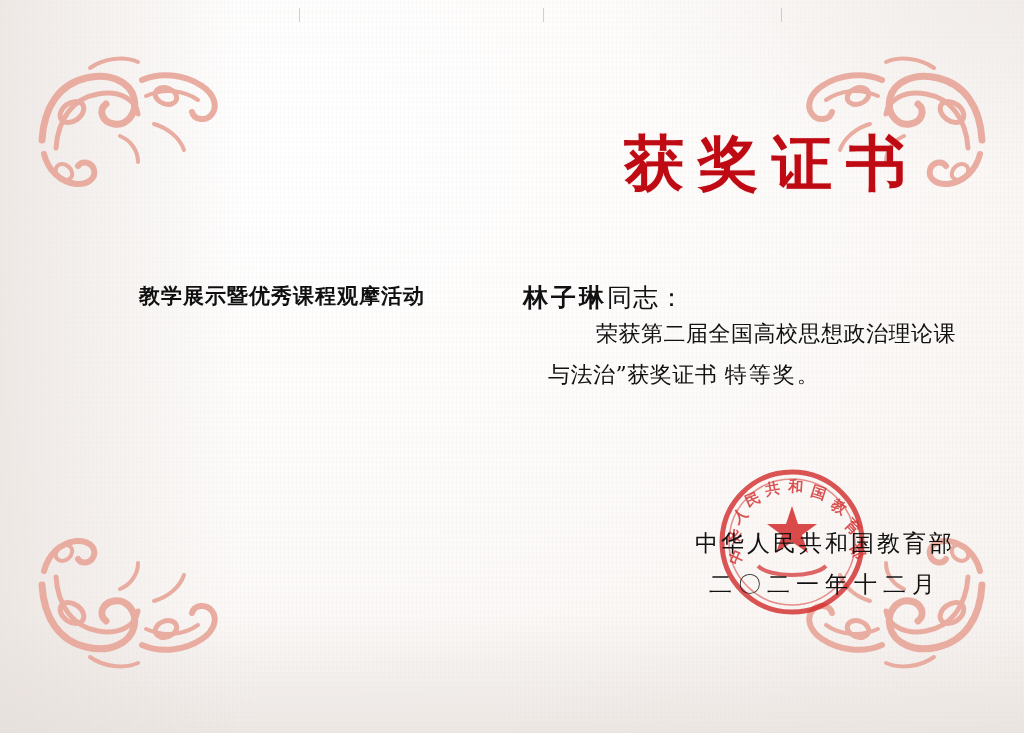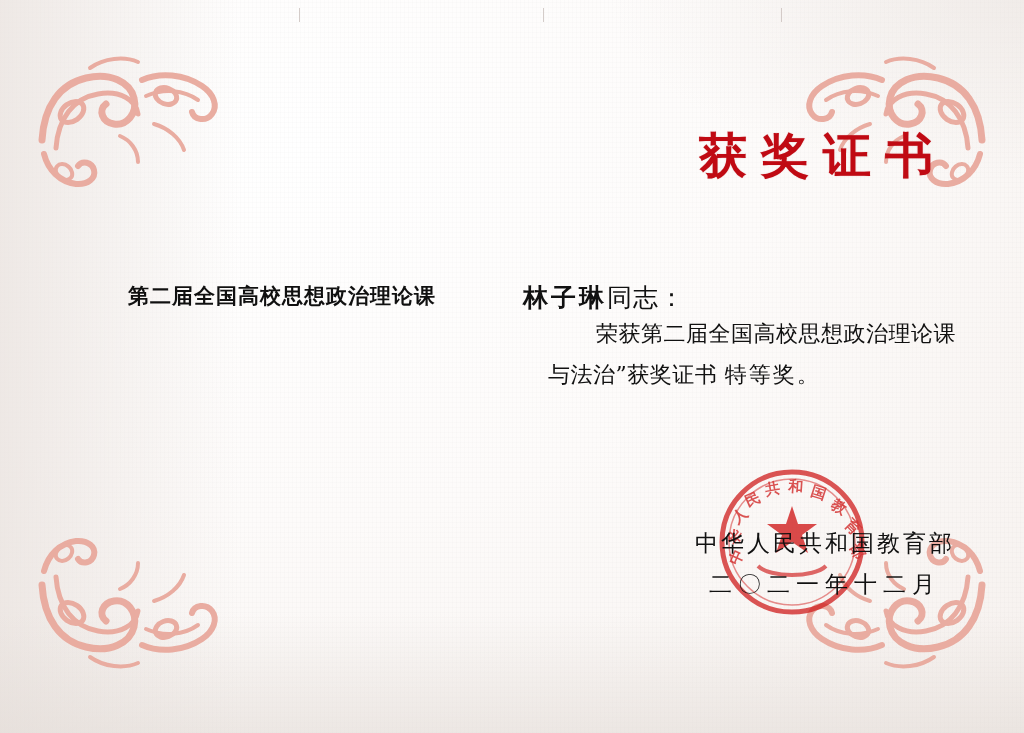--- a/index.html
+++ b/index.html
@@ -75,25 +75,25 @@
   }
   .ornament svg { width: 100%; height: 100%; display: block; }
   .orn-tl { left: 34px;  top: 44px; }
   .orn-tr { right: 34px; top: 44px;  transform: scaleX(-1); }
   .orn-bl { left: 34px;  bottom: 52px; transform: scaleY(-1); }
   .orn-br { right: 34px; bottom: 52px; transform: scale(-1,-1); }
 
   
   .title {
     position: absolute;
-    right: 77px;
+    right: 104px;
     top: 124px;
     font-family: "DejaVu Serif", "Liberation Serif", serif;
     font-weight: 700;
-    font-size: 48px;
+    font-size: 60px;
     letter-spacing: 14px;
     color: #c00a13;
     text-shadow: 0 0 1px rgba(170,10,16,0.45);
     white-space: nowrap;
   }
 
   
   .event-block {
     position: absolute;
     left: 92px;
@@ -245,21 +245,21 @@
       <ellipse cx="132" cy="52" rx="11" ry="8" transform="rotate(20 132 52)" stroke-width="5"></ellipse>
       <ellipse cx="30" cy="128" rx="9" ry="7" transform="rotate(40 30 128)" stroke-width="4"></ellipse>
       <path d="M86 92 C96 96 104 106 104 118" stroke-width="4" stroke-linecap="round"></path>
       <path d="M120 80 C134 84 146 94 150 106" stroke-width="4" stroke-linecap="round"></path>
     </svg>
   </div>
 
   <div class="title">获奖证书</div>
 
   <div class="event-block">
-    <div class="event-line">第二届全国高校思想政治理论课</div>
+    <div class="event-line">教学展示暨优秀课程观摩活动</div>
   </div>
 
   <div class="citation">
     <div class="recipient">
       <span class="name">林子琳</span><span>同志：</span>
     </div>
     <div class="body-line indent">荣获第二届全国高校思想政治理论课</div>
     <div class="body-line">
       <span>与法治”获奖证书</span>
       <span class="award">特等奖</span><span>。</span>

